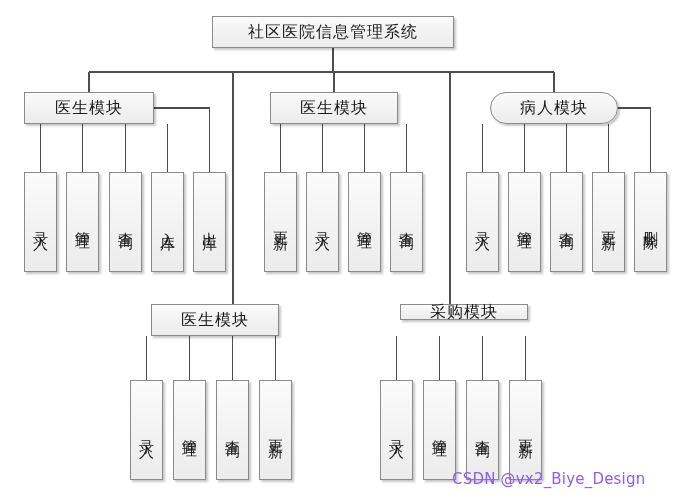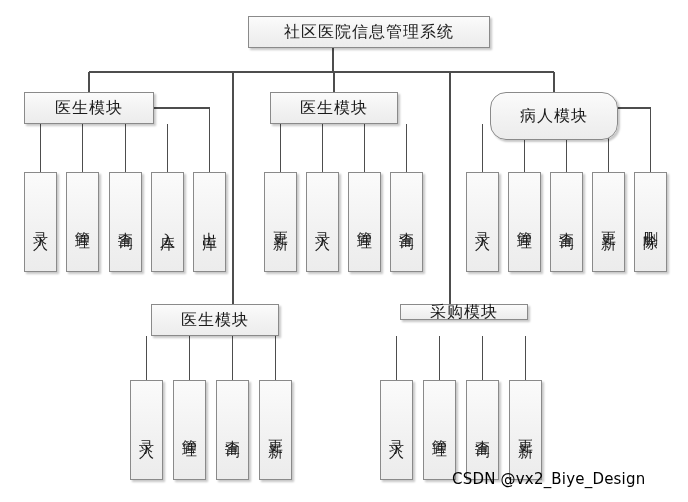--- a/index.html
+++ b/index.html
@@ -40,37 +40,36 @@
   }
   .node-h {
     
     font-size: 16px;
     letter-spacing: 1px;
     white-space: nowrap;
   }
   .node-root {
     font-size: 16px;
     letter-spacing: 1px;
-    margin-left: 36px;
   }
   .node-v {
     
     font-size: 15px;
     writing-mode: vertical-rl;
     text-orientation: upright;
     letter-spacing: 3px;
     padding-top: 2px;
   }
   .watermark {
     position: absolute;
     left: 452px;
     top: 470px;
     font-family: "DejaVu Sans", "Liberation Sans", sans-serif;
     font-size: 15px;
-    color: #000000;
+    color: #8b5cf6;
     letter-spacing: 0.2px;
     white-space: nowrap;
     z-index: 5;
     user-select: none;
   }
 </style>
 </head>
 <body>
 
 <div id="canvas">
@@ -140,21 +139,21 @@
       </div>
       <div class="node node-v" style="left: 306px; top: 172px; width: 33px; height: 100px;">
         <span>录入</span>
       </div>
       <div class="node node-v" style="left: 348px; top: 172px; width: 33px; height: 100px;">
         <span>管理</span>
       </div>
       <div class="node node-v" style="left: 390px; top: 172px; width: 33px; height: 100px;">
         <span>查询</span>
       </div>
-      <div class="node node-h" style="left: 490px; top: 92px; width: 128px; height: 48px; border-radius: 16px;">
+      <div class="node node-h" style="left: 490px; top: 92px; width: 128px; height: 32px; border-radius: 16px;">
         <span>病人模块</span>
       </div>
       <div class="node node-v" style="left: 466px; top: 172px; width: 33px; height: 100px;">
         <span>录入</span>
       </div>
       <div class="node node-v" style="left: 508px; top: 172px; width: 33px; height: 100px;">
         <span>管理</span>
       </div>
       <div class="node node-v" style="left: 550px; top: 172px; width: 33px; height: 100px;">
         <span>查询</span>

